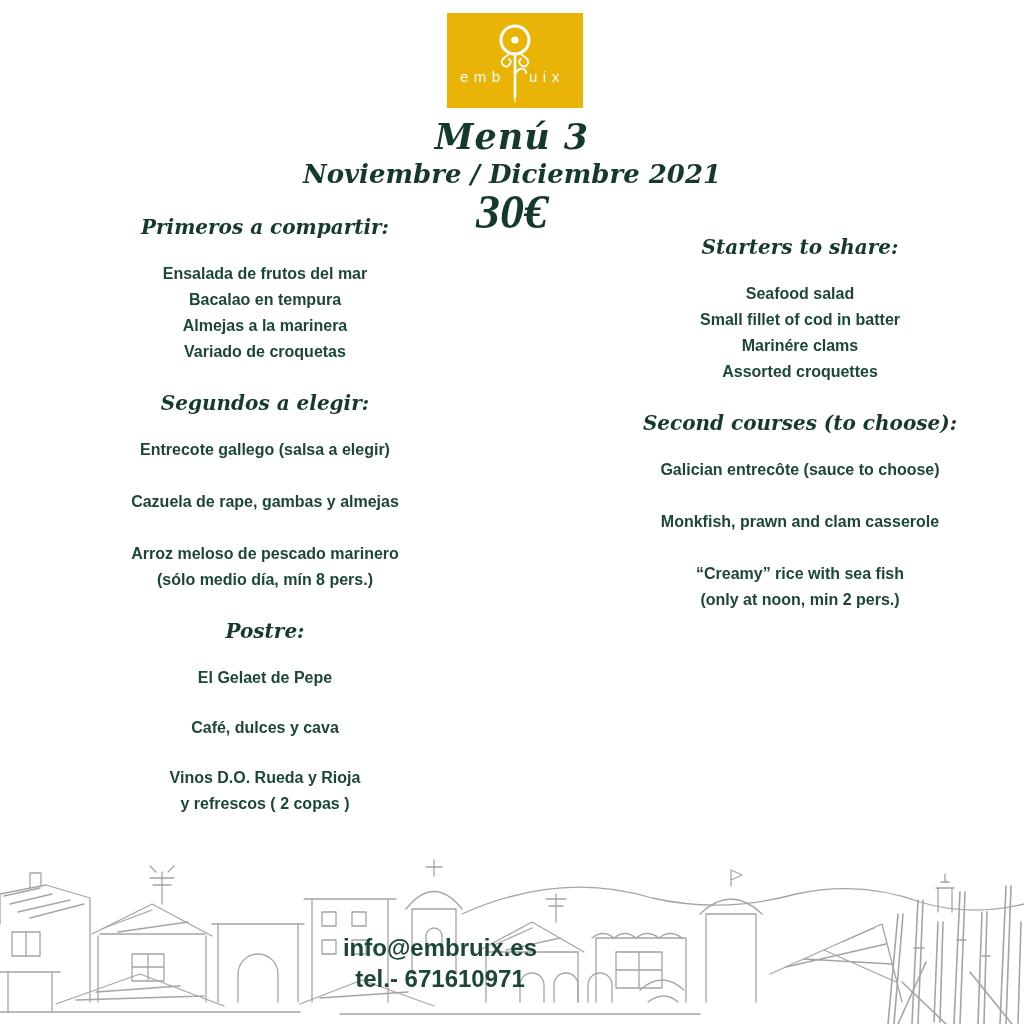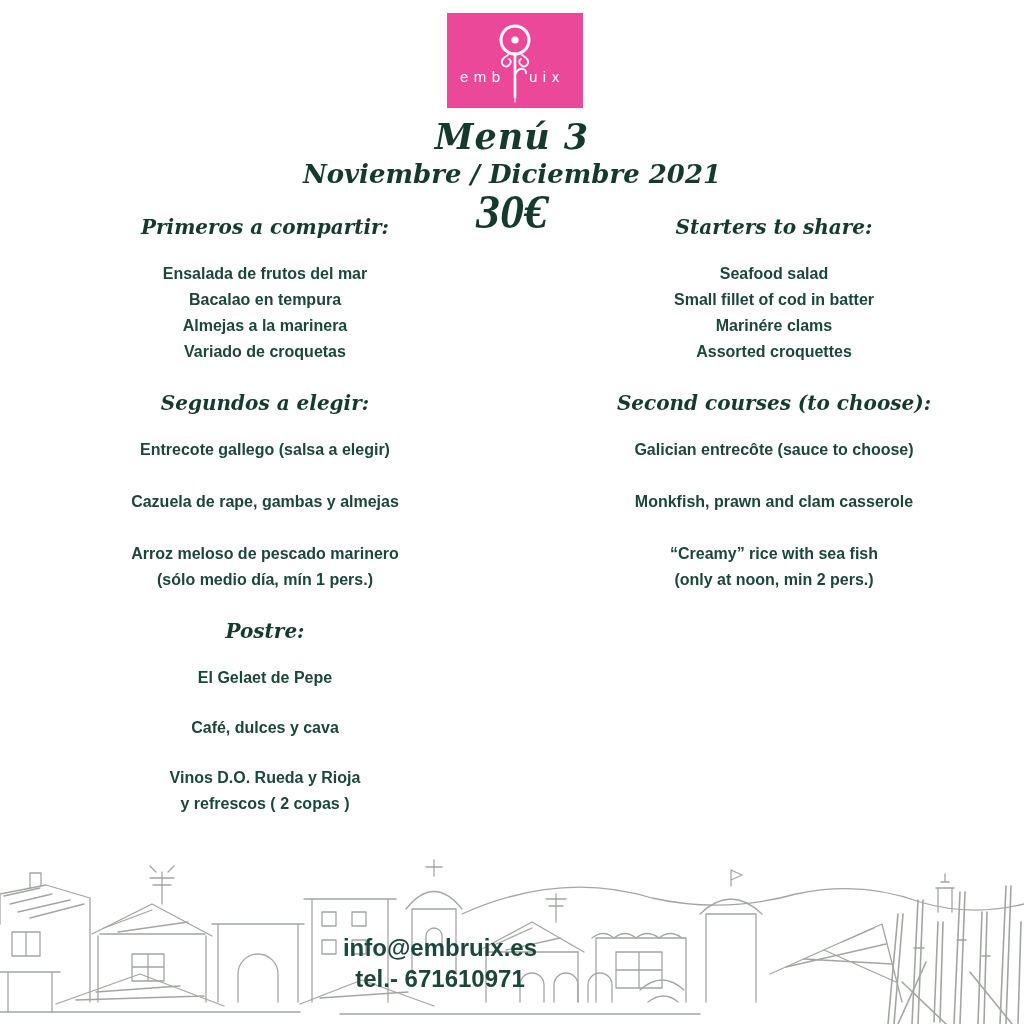--- a/index.html
+++ b/index.html
@@ -1,31 +1,31 @@
 <!DOCTYPE html>
 <html><head>
 <meta charset="utf-8">
 <title>Embruix — Menú 2</title>
 <style>
   html,body{margin:0;padding:0;background:#fff;}
   .page{position:relative;width:1024px;height:1024px;background:#ffffff;overflow:hidden;
         font-family:"Liberation Sans",sans-serif;}
   
-  .logo-box{position:absolute;left:447px;top:13px;width:136px;height:95px;background:#ec4899;}
+  .logo-box{position:absolute;left:447px;top:13px;width:136px;height:95px;background:#eab308;}
   .logo-box svg{display:block;width:100%;height:100%;}
   
   .script{font-family:"DejaVu Serif",serif;font-style:italic;font-weight:bold;color:#16392d;}
   .center-line{position:absolute;left:0;width:1024px;text-align:center;}
   .menu-title{top:116px;font-size:35px;letter-spacing:1px;}
   .menu-subtitle{top:159px;font-size:26px;}
   .menu-price{top:184px;font-size:48px;font-family:Liberation Serif, serif;}
   
   .section{position:absolute;text-align:center;}
   .col-left{left:48px;width:434px;}
-  .col-right{left:552px;width:444px;}
+  .col-right{left:578px;width:444px;margin-top:20px;}
   .sec-1{top:210px;}
   .sec-2{top:386px;}
   .sec-3{top:614px;}
   .sec-heading{font-family:"DejaVu Serif",serif;font-style:italic;font-weight:bold;
                font-size:20px;color:#16392d;line-height:34px;}
   .items{margin-top:17px;font-size:16px;font-weight:700;color:#1d463a;line-height:26px;}
   .item{white-space:pre-line;}
   .items-spaced .item{margin-bottom:26px;}
   .items-spaced3 .item{margin-bottom:24px;}
   .items-spaced .item:last-child,.items-spaced3 .item:last-child{margin-bottom:0;}
@@ -70,21 +70,21 @@
       <div class="item">Variado de croquetas</div>
     </div>
   </div>
 
   <div class="section col-left sec-2">
     <div class="sec-heading">Segundos a elegir:</div>
     <div class="items items-spaced">
       <div class="item">Entrecote gallego (salsa a elegir)</div>
       <div class="item">Cazuela de rape,  gambas y almejas</div>
       <div class="item">Arroz meloso de pescado marinero
-(sólo medio día, mín 1 pers.)</div>
+(sólo medio día, mín 8 pers.)</div>
     </div>
   </div>
 
   <div class="section col-left sec-3">
     <div class="sec-heading">Postre:</div>
     <div class="items items-spaced3">
       <div class="item">El Gelaet de Pepe</div>
       <div class="item">Café, dulces y cava</div>
       <div class="item">Vinos D.O. Rueda y Rioja
 y refrescos ( 2 copas )</div>

